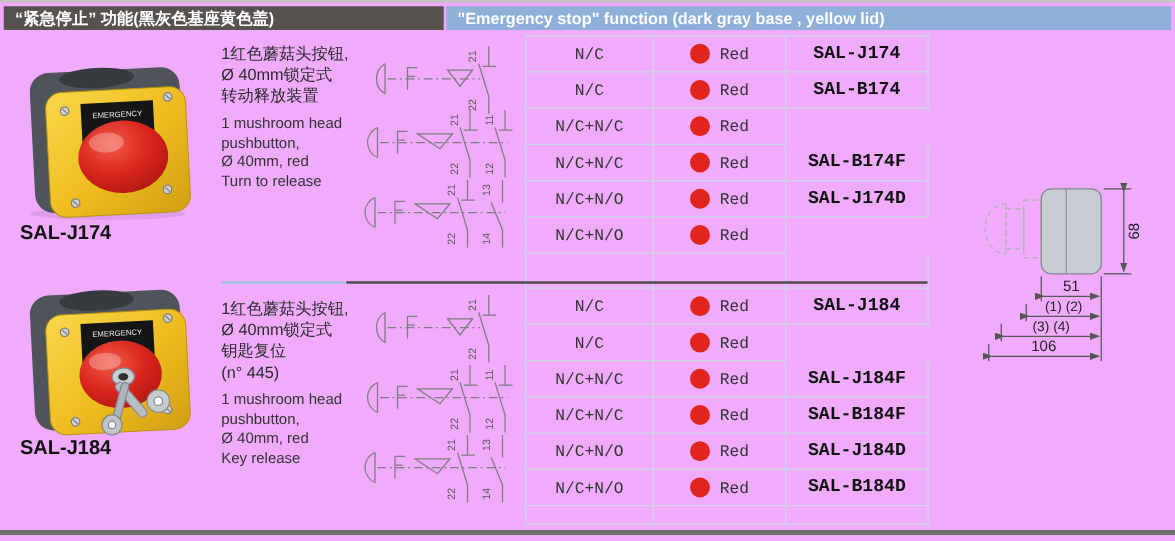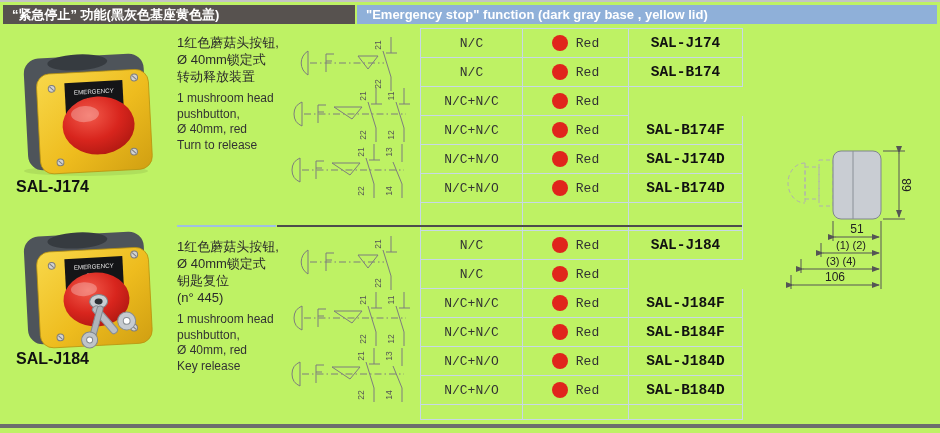--- a/index.html
+++ b/index.html
@@ -1,16 +1,16 @@
 <!DOCTYPE html>
 <html><head>
 <meta charset="utf-8">
 <style>
   html,body{margin:0;padding:0;background:#fff;}
-  .page{position:relative;width:940px;height:433px;background:#bef264;overflow:hidden;
+  .page{position:relative;width:940px;height:433px;background:#f0abfc;overflow:hidden;
         font-family:"Liberation Sans","DejaVu Sans",sans-serif;color:#222;}
   .top-rule{position:absolute;left:0;top:0;width:940px;height:2px;background:#c4c4c4;}
   .hdr{position:absolute;top:5px;height:19px;line-height:19px;color:#fff;font-size:13px;
        font-weight:bold;padding-left:9px;box-sizing:border-box;white-space:nowrap;overflow:hidden;}
   .hdr-zh{left:3px;width:352px;background:#57524f;}
   .hdr-en{left:357px;width:580px;background:#8fb0d9;}
   .photo{position:absolute;left:8px;}
   .pcode{position:absolute;left:16px;font-size:16px;font-weight:bold;color:#111;}
   .desc{position:absolute;left:177px;width:130px;}
   .desc .zh{font-size:13px;font-weight:normal;line-height:17px;color:#2b2b2b;white-space:pre-line;}
@@ -292,21 +292,20 @@
           <span>Red</span>
         </div>
       <div class="td td-c">SAL-J174D</div>
     </div>
     <div class="tr">
       <div class="td td-a">N/C+N/O</div>
       <div class="td td-b">
           <span class="dot"></span>
           <span>Red</span>
         </div>
-      <div class="td td-c">SAL-B174D</div>
     </div>
     <div class="tr-gap">
       <div class="td td-a"></div>
         <div class="td td-b"></div>
         <div class="td td-c"></div>
     </div>
     <div class="tr">
       <div class="td td-a">N/C</div>
       <div class="td td-b">
           <span class="dot"></span>

